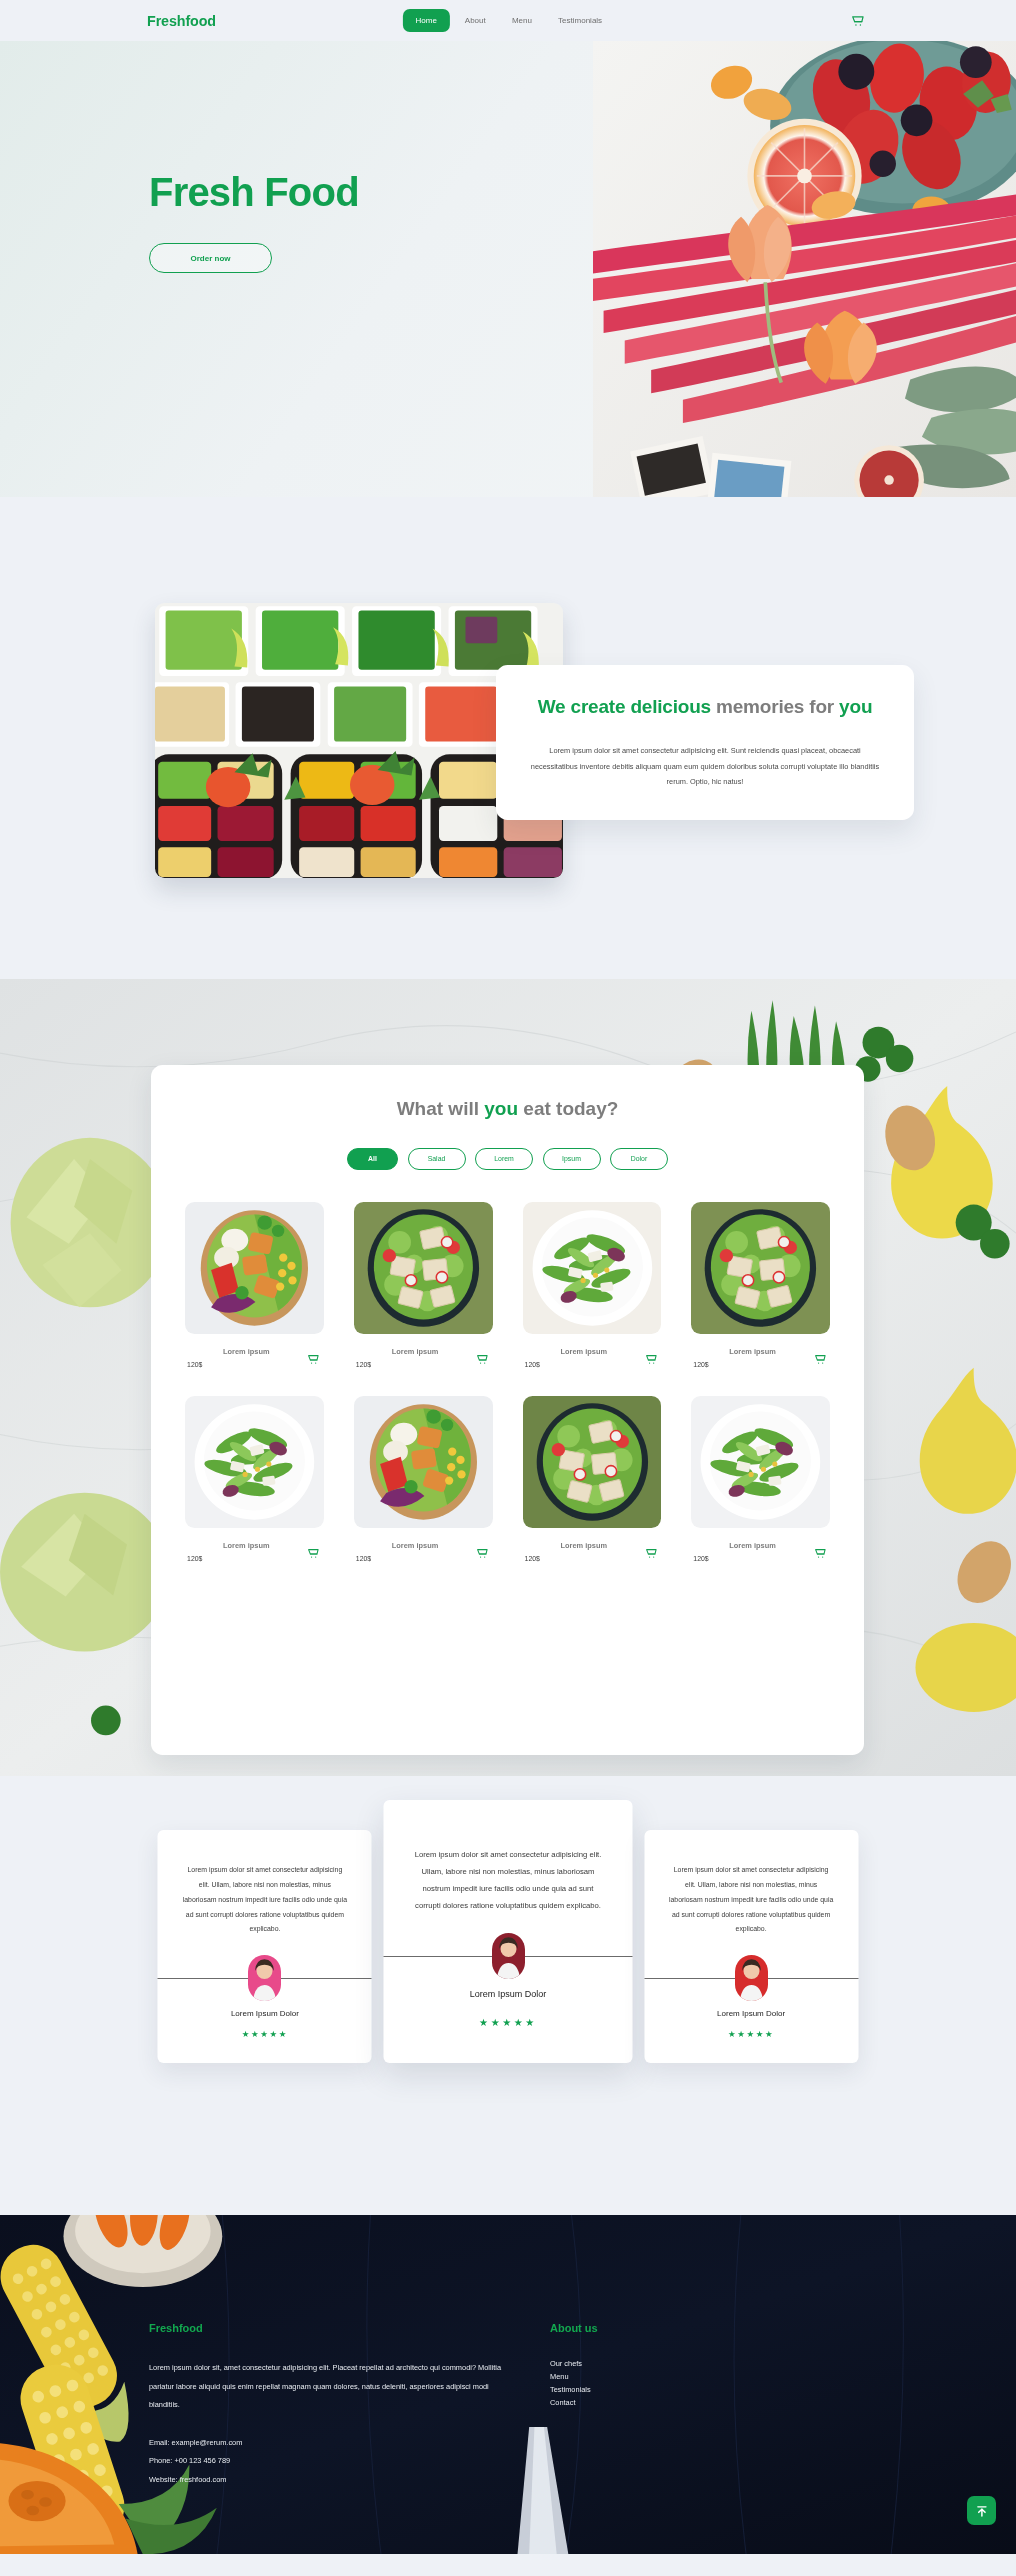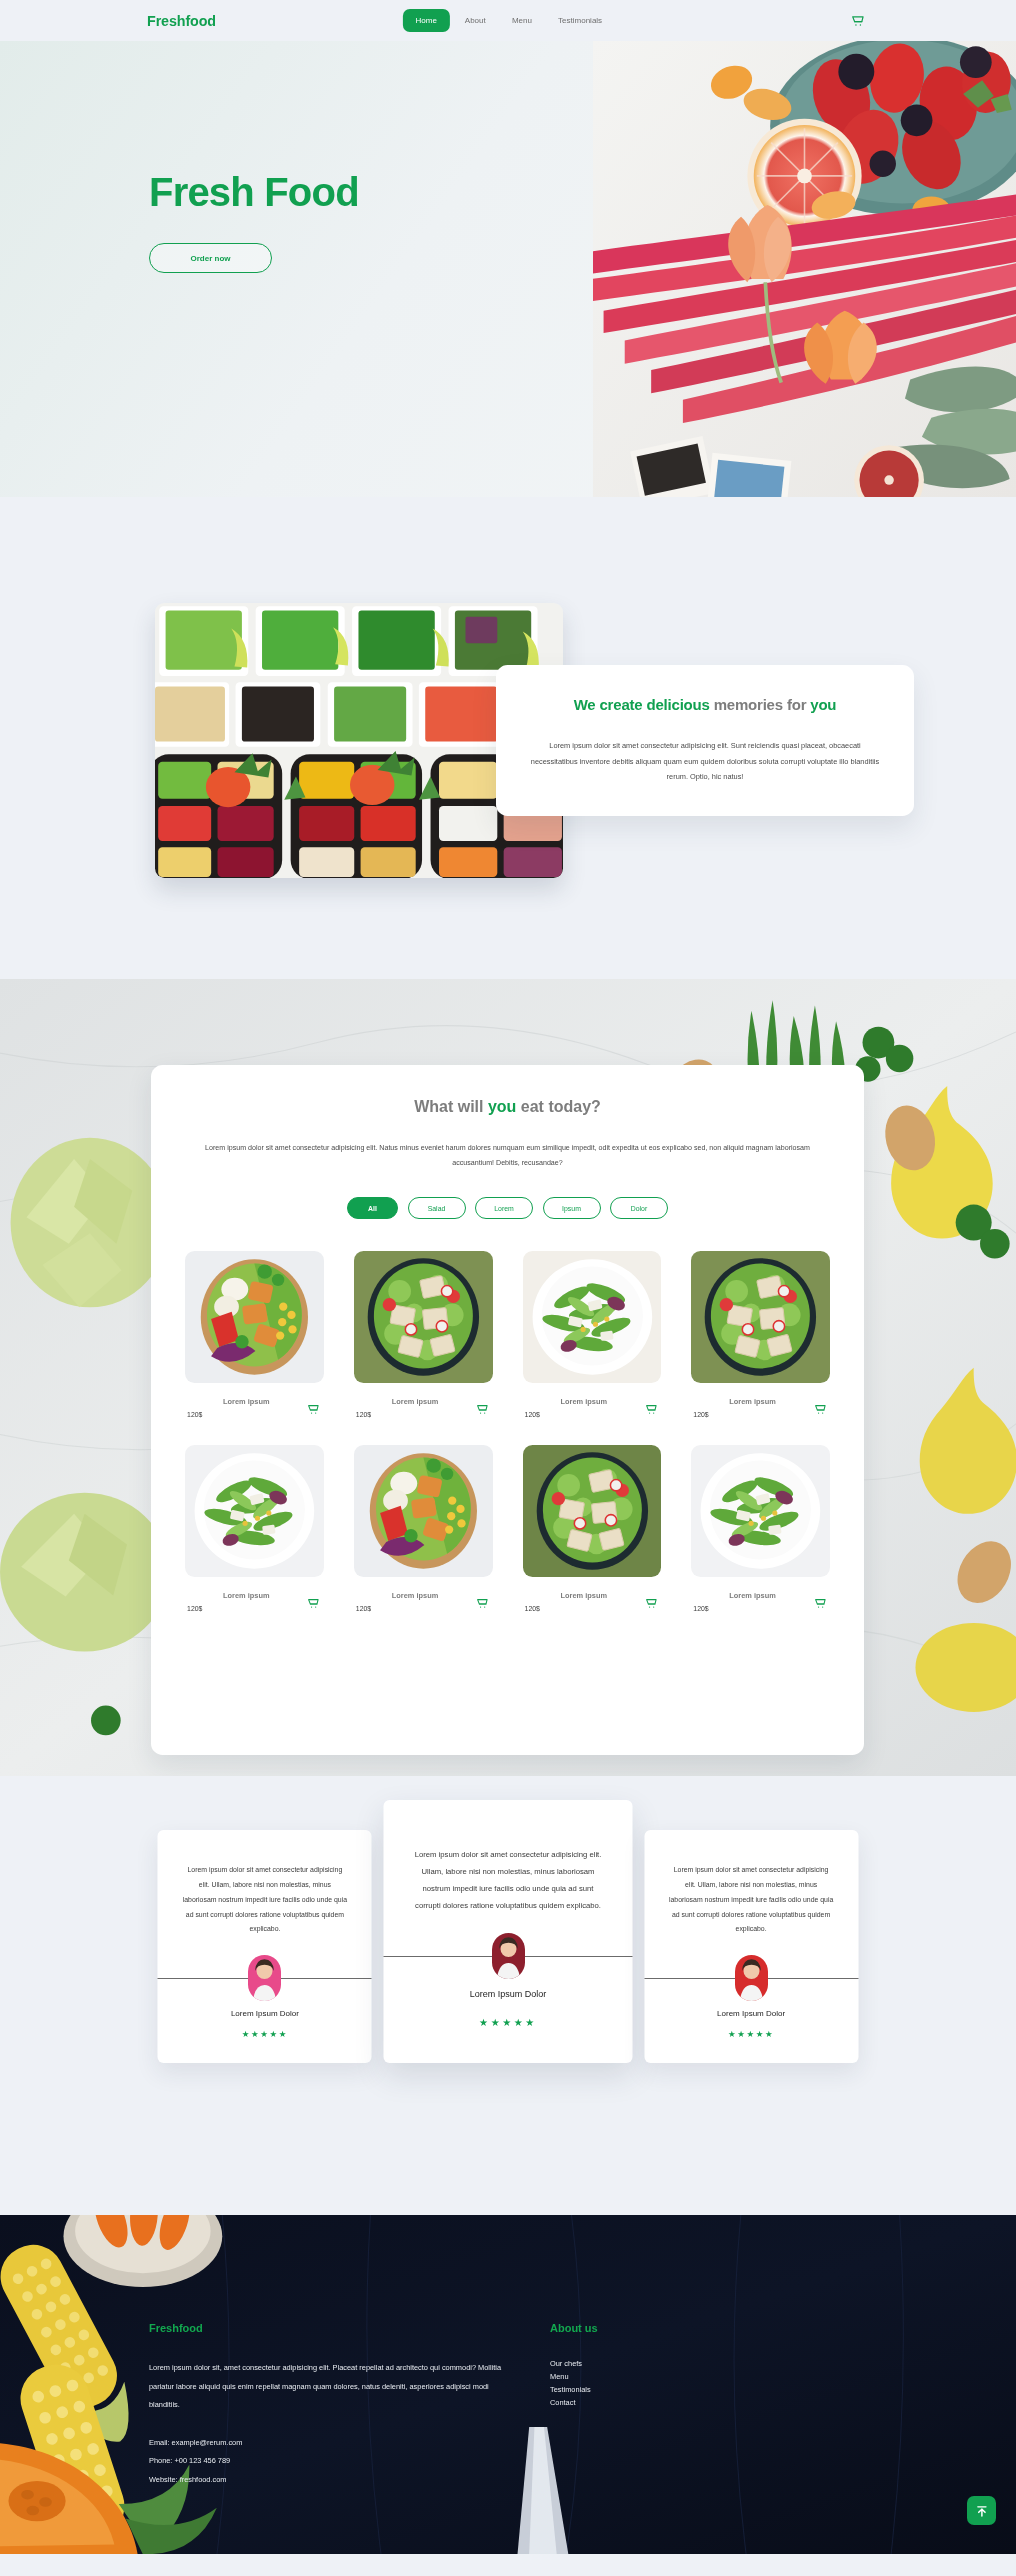--- a/index.html
+++ b/index.html
@@ -49,33 +49,33 @@
   .about { position: relative; height: 482px; background: #eef1f6; }
   .about-img {
     position: absolute; left: 155px; top: 613px - 508px; top: 106px; width: 408px; height: 275px;
     border-radius: 9.5px; overflow: hidden; box-shadow: 0 11.6px 23px rgba(40,55,80,.16);
   }
   .about-card {
     position: absolute; left: 496px; top: 676px - 508px; top: 168px; width: 418px; min-height: 151px;
     background: #fff; border-radius: 11.6px; box-shadow: 0 11.6px 26.5px rgba(40,55,80,.10);
     padding: 31px 33px 30px; text-align: center;
   }
-  .about-title { font-size: 15px; font-weight: 700; color: #7d7d7d; letter-spacing: -0.2px; }
+  .about-title { font-size: 19px; font-weight: 700; color: #7d7d7d; letter-spacing: -0.2px; }
   .about-title .g { color: #11a050; }
   .about-desc { margin-top: 25.4px; font-size: 7.4px; line-height: 2.1; color: #4a4a4a; }
 
   
   .menu { position: relative; height: 797px; overflow: hidden; }
   .menu-bg { position: absolute; inset: 0; }
   .menu-card {
     position: absolute; left: 151px; top: 86px; width: 713px; height: 690px;
     background: #fff; border-radius: 11.6px; padding: 33px 34px 0; text-align: center;
     box-shadow: 0 9.5px 25.4px rgba(30,45,70,.10);
   }
-  .menu-title { font-size: 16px; font-weight: 700; color: #7d7d7d; }
+  .menu-title { font-size: 19px; font-weight: 700; color: #7d7d7d; }
   .menu-title .g { color: #11a050; }
   .menu-desc { margin-top: 25.4px; font-size: 7.1px; line-height: 2.0; color: #4a4a4a; max-width: 614px; margin-left:auto; margin-right:auto; }
   .filters { margin-top: 27.5px; display: flex; justify-content: center; gap: 9.5px; }
   .filter {
     min-width: 58px; height: 22px; padding: 0 13.8px; border-radius: 11px; border: 0.7px solid #11a050;
     background: #fff; color: #11a050; font-size: 6.9px; cursor: pointer;
     display: inline-flex; align-items: center; justify-content: center;
   }
   .filter.active { background: #11a050; color: #fff; border-color: #11a050; font-weight: 600; min-width: 51px; }
   .grid { margin-top: 32px; display: grid; grid-template-columns: repeat(4, 1fr); gap: 27.5px 30px; }
@@ -399,21 +399,20 @@
           <ellipse cx="780" cy="250" rx="26" ry="34"></ellipse>
           <ellipse cx="1860" cy="1120" rx="46" ry="62" transform="rotate(30 1860 1120)"></ellipse>
         </g>
         <ellipse cx="600" cy="240" rx="96" ry="76" fill="#3c2a1c"></ellipse>
         <ellipse cx="1840" cy="1300" rx="110" ry="84" fill="#e7d54a"></ellipse>
       </svg>
     </div>
 
     <div class="menu-card">
       <h2 class="menu-title"><span>What will </span><span class="g">you</span><span> eat today?</span></h2>
-      <p class="menu-desc">Lorem ipsum dolor sit amet consectetur adipisicing elit. Natus minus eveniet harum dolores numquam eum similique impedit, odit expedita ut eos explicabo sed, non aliquid magnam laboriosam accusantium! Debitis, recusandae?</p>
 
       <div class="filters">
         <button class="filter active">All</button>
         <button class="filter">Salad</button>
         <button class="filter">Lorem</button>
         <button class="filter">Ipsum</button>
         <button class="filter">Dolor</button>
       </div>
 
       <div class="grid" id="menu-grid">

